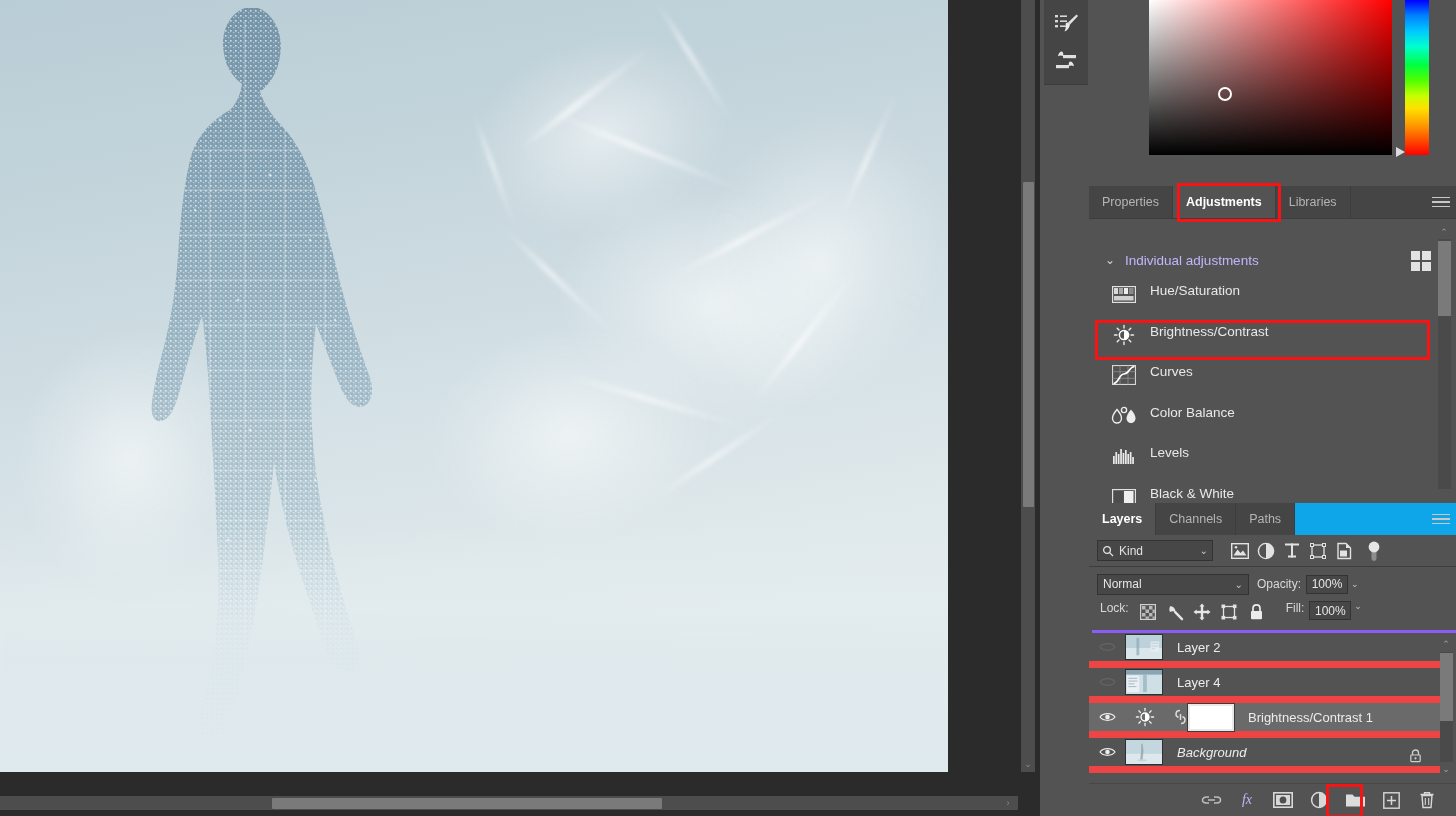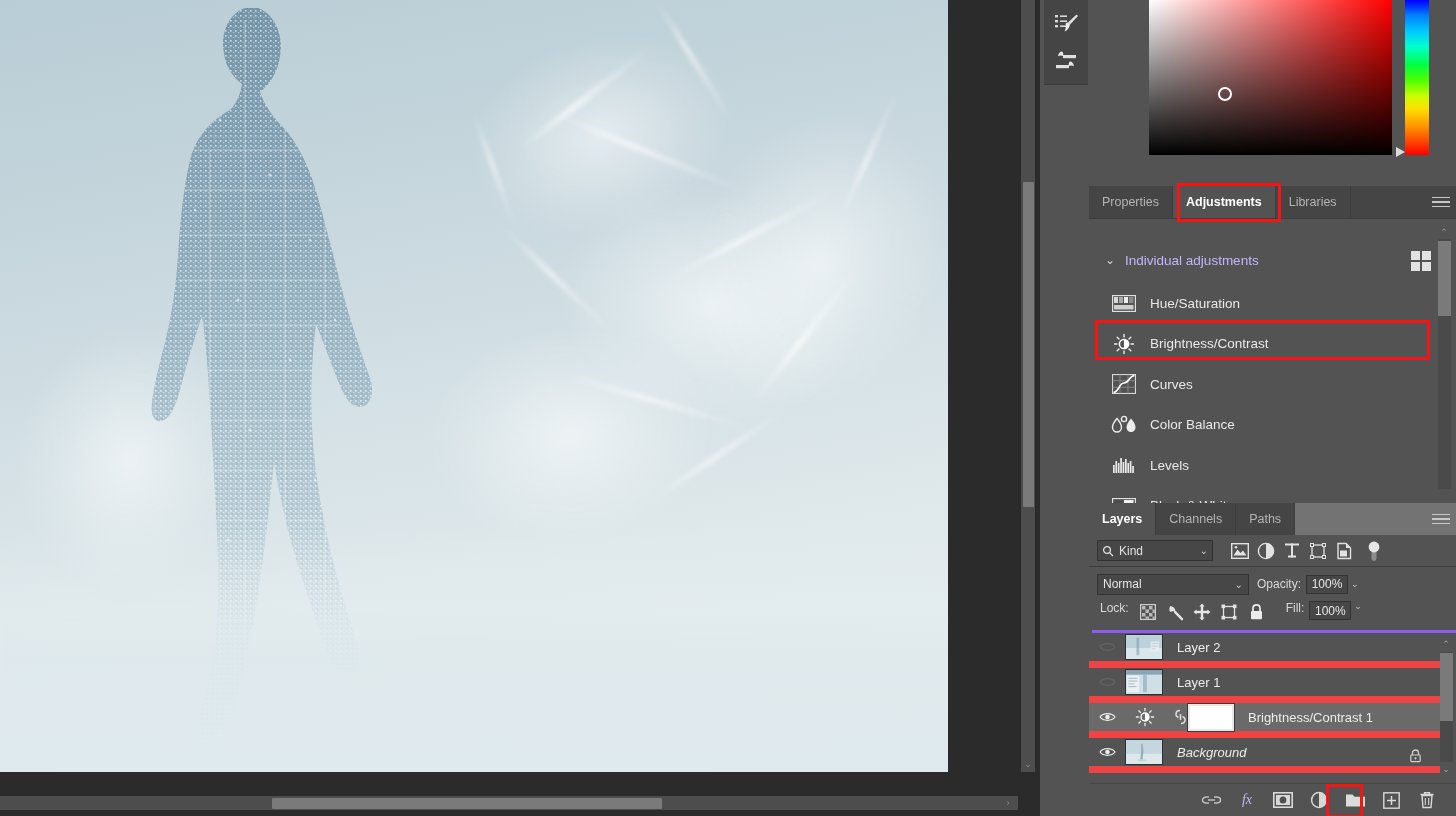--- a/index.html
+++ b/index.html
@@ -169,21 +169,21 @@
   #adj-grid-icon {
     position: absolute; right: 25px; top: 32px;
     width: 20px; height: 20px;
     display: grid; grid-template-columns: 9px 9px; grid-template-rows: 9px 9px; gap: 2px;
   }
   #adj-grid-icon span { background: #e2e2e2; }
 
   .adj-list { position: absolute; left: 0; top: 64px; width: 350px; }
   .adj-item {
     position: relative; height: 40.5px;
-    display: flex; align-items: center;
+    display: flex; align-items: flex-start;
     padding-left: 22px;
   }
   .adj-ico {
     width: 26px; height: 22px; margin-right: 13px;
     display: flex; align-items: center; justify-content: center; flex: none;
   }
   .adj-label { font-size: 13.5px; color: #e8e8e8; white-space: nowrap; }
 
   #adj-scroll-up {
     position: absolute; right: 5px; top: 6px; width: 14px; height: 14px;
@@ -198,21 +198,21 @@
     background: #7a7a7a;
   }
 
   
   #layers-panel {
     position: absolute; left: 0; top: 503px; width: 367px; height: 313px;
     background: #535353;
   }
   #layers-tabbar {
     position: absolute; left: 0; top: 0; width: 367px; height: 32px;
-    background: #737373; display: flex;
+    background: #0ea5e9; display: flex;
   }
   #layers-menu-icon {
     position: absolute; right: 6px; top: 8px; width: 18px; height: 16px;
     display: flex; flex-direction: column; justify-content: center; gap: 3px;
   }
   #layers-menu-icon i { display: block; height: 1.5px; background: #c8c8c8; }
 
   #filter-row {
     position: absolute; left: 0; top: 32px; width: 367px; height: 32px;
     display: flex; align-items: center;
@@ -796,21 +796,21 @@
               <rect x="1" y="6" width="13" height="18" fill="#eaf1f4"></rect>
               <g stroke="#6f8d9d" stroke-width="0.6">
                 <line x1="2.5" y1="9" x2="12" y2="9"></line>
                   <line x1="2.5" y1="12" x2="12" y2="12"></line>
                 <line x1="2.5" y1="15" x2="9" y2="15"></line>
                   <line x1="2.5" y1="18" x2="11" y2="18"></line>
               </g>
               <rect x="18" y="5" width="4" height="19" fill="#9ab4c0" opacity="0.8"></rect>
             </svg>
           </div>
-          <span class="layer-name">Layer 1</span>
+          <span class="layer-name">Layer 4</span>
         </div>
 
         <div class="layer-row selected">
           <div class="eye-cell">
             <svg width="17" height="12" viewBox="0 0 17 12">
               <path d="M1 6 C4 1.6 13 1.6 16 6 C13 10.4 4 10.4 1 6 Z" fill="none" stroke="#ededed" stroke-width="1.2"></path>
               <circle cx="8.5" cy="6" r="2.3" fill="#ededed"></circle>
             </svg>
           </div>
           <div class="adjust-ico">

